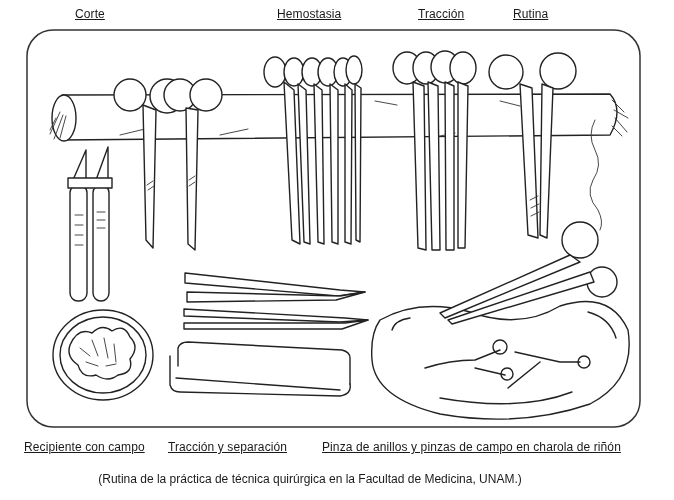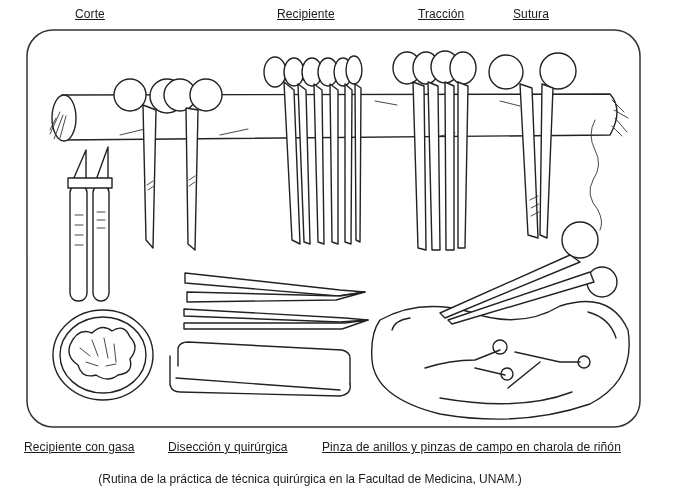--- a/index.html
+++ b/index.html
@@ -9,23 +9,23 @@
   .caption { position: absolute; left: 0; width: 620px; text-align: center; font-size: 12px; }
   svg.art { position: absolute; left: 0; top: 0; }
   .ln { fill: none; stroke: #222; stroke-width: 1.4; stroke-linecap: round; stroke-linejoin: round; }
   .lnf { fill: #fff; stroke: #222; stroke-width: 1.4; stroke-linejoin: round; }
   .thin { fill: none; stroke: #333; stroke-width: 0.9; stroke-linecap: round; }
 </style>
 </head>
 <body>
 
 <div class="lbl" style="left:75px; top:7px;">Corte</div>
-<div class="lbl" style="left:277px; top:7px;">Recipiente</div>
+<div class="lbl" style="left:277px; top:7px;">Hemostasia</div>
 <div class="lbl" style="left:418px; top:7px;">Tracción</div>
-<div class="lbl" style="left:513px; top:7px;">Sutura</div>
+<div class="lbl" style="left:513px; top:7px;">Rutina</div>
 
 <svg class="art" width="674" height="500" viewBox="0 0 674 500">
 
   <rect x="27" y="30" width="613" height="397" rx="26" ry="26" fill="none" stroke="#333" stroke-width="1.5"></rect>
 
   <g>
     <path class="lnf" d="M62,95 L610,94 Q624,110 610,135 L62,140 Q52,118 62,95 Z"></path>
     <ellipse class="lnf" cx="64" cy="118" rx="12" ry="23"></ellipse>
     <path class="thin" d="M60,112 l-10,22 M63,115 l-9,24 M66,116 l-6,22 M56,118 l-6,12"></path>
     <path class="thin" d="M612,100 l12,12 M614,110 l14,8 M615,118 l12,14 M612,126 l10,10"></path>
@@ -120,17 +120,17 @@
   </g>
   <g>
     <path class="ln" d="M425,368 Q450,360 475,360 L500,350 M475,368 L505,375"></path>
     <circle class="ln" cx="500" cy="347" r="7"></circle>
     <circle class="ln" cx="507" cy="374" r="6"></circle>
     <path class="ln" d="M515,352 L560,362 L580,362 M508,388 L540,362"></path>
     <circle class="ln" cx="584" cy="362" r="6"></circle>
   </g>
 </svg>
 
-<div class="lbl" style="left:24px; top:440px;">Recipiente con gasa</div>
-<div class="lbl" style="left:168px; top:440px;">Disección y quirúrgica</div>
+<div class="lbl" style="left:24px; top:440px;">Recipiente con campo</div>
+<div class="lbl" style="left:168px; top:440px;">Tracción y separación</div>
 <div class="lbl" style="left:322px; top:440px;text-align:right;">Pinza de anillos y pinzas de campo en charola de riñón</div>
 
 <div class="caption" style="top:472px;">(Rutina de la práctica de técnica quirúrgica en la Facultad de Medicina, UNAM.)</div>
 
 </body></html>

